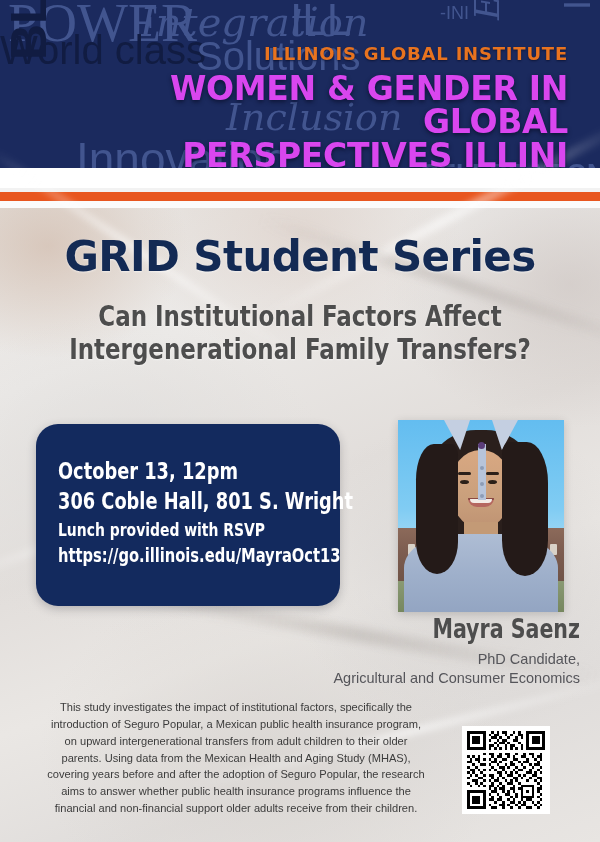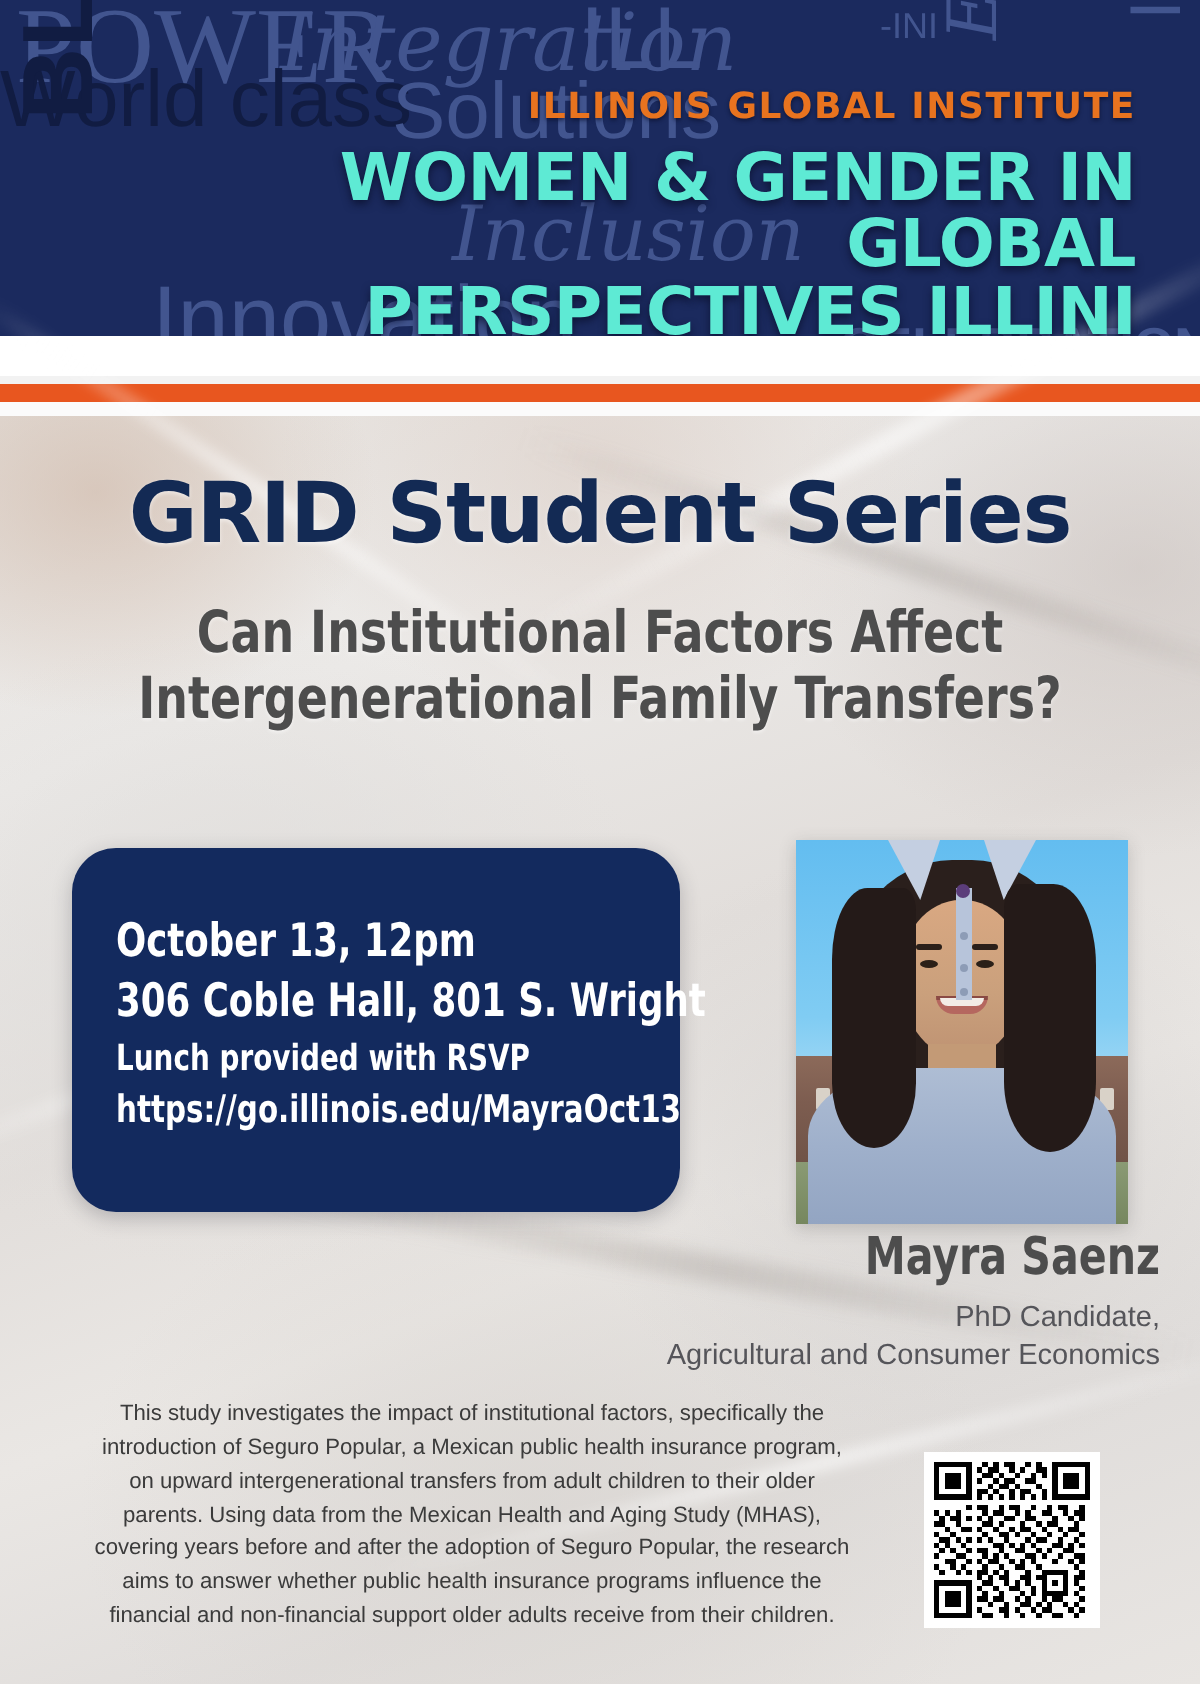--- a/index.html
+++ b/index.html
@@ -46,21 +46,21 @@
   .hdr-kicker {
     color:#e8731f;
     font-size:18px;
     font-weight:bold;
     letter-spacing:.8px;
     font-family:"DejaVu Sans", sans-serif;
     line-height:1.1;
     text-shadow:0 1px 2px rgba(10,16,45,.75);
   }
   .hdr-title {
-    color:#5eead4;
+    color:#d946ef;
     font-size:33px;
     font-weight:bold;
     letter-spacing:-0.3px;
     line-height:1.02;
     margin-top:8px;
     font-family:"DejaVu Sans", sans-serif;
     text-shadow:0 2px 4px rgba(10,16,45,.8);
   }
   .hdr-title .l2 { display:block; }
 

